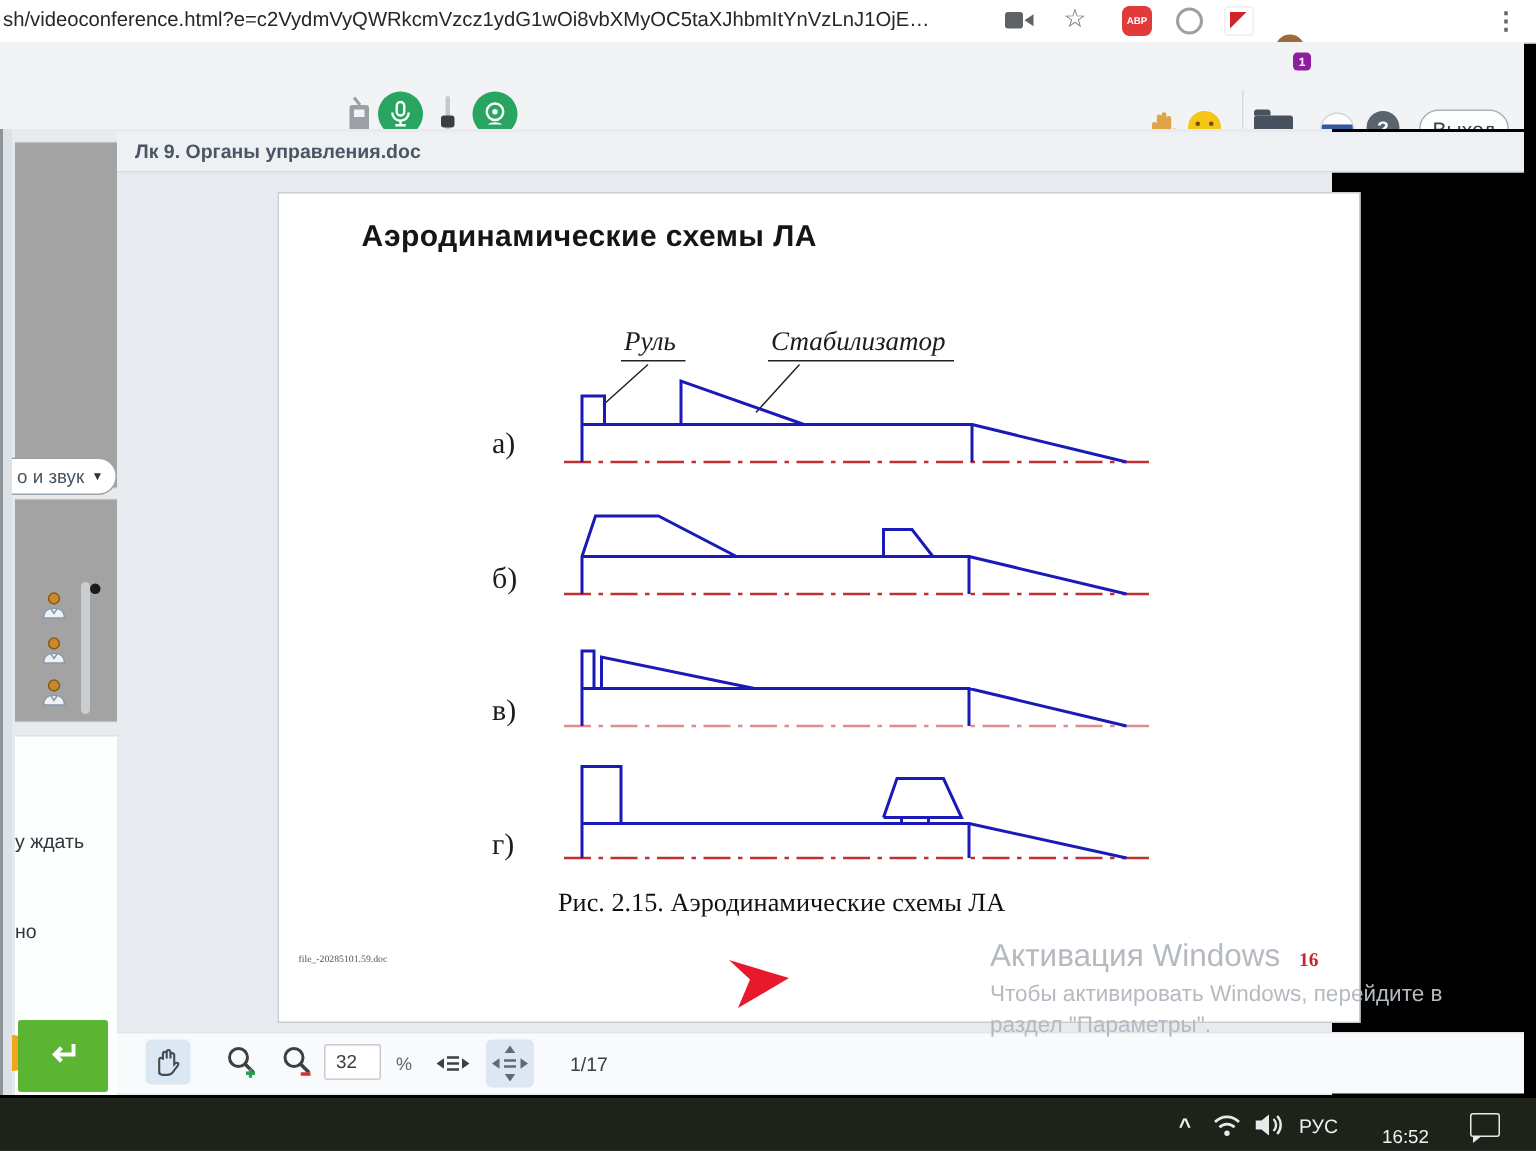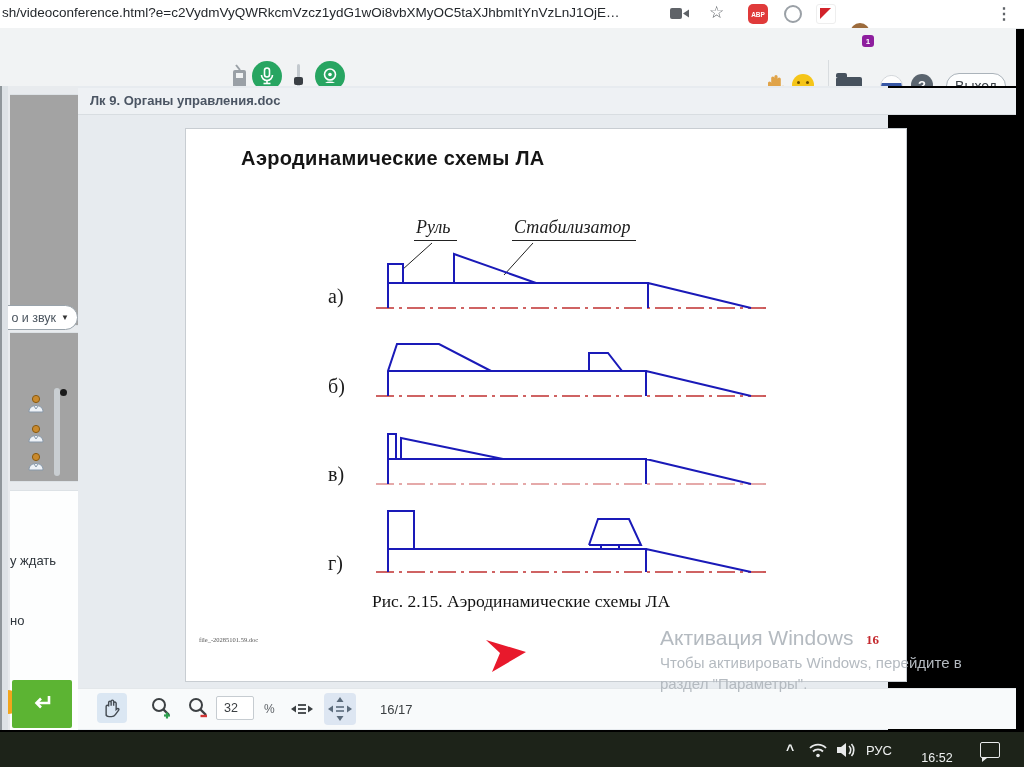--- a/index.html
+++ b/index.html
@@ -346,21 +346,21 @@
         <div class="vt-btn vt-fitp">
           <svg width="24" height="24" viewBox="0 0 24 24">
               <polygon points="12,0 8.5,5 15.5,5" fill="#5b6b7b"></polygon>
               <polygon points="12,24 8.5,19 15.5,19" fill="#5b6b7b"></polygon>
               <polygon points="0,12 5,8.5 5,15.5" fill="#5b6b7b"></polygon>
               <polygon points="24,12 19,8.5 19,15.5" fill="#5b6b7b"></polygon>
               <line x1="8" y1="10" x2="16" y2="10" stroke="#5b6b7b" stroke-width="1.6"></line>
               <line x1="8" y1="14" x2="16" y2="14" stroke="#5b6b7b" stroke-width="1.6"></line>
             </svg>
         </div>
-        <span class="vt-pages">16/17</span>
+        <span class="vt-pages">1/17</span>
       </div>
     </div>
   </div>
 
   <div id="taskbar">
     <div class="tb tb-chev">^</div>
     <div class="tb tb-wifi">
       <svg width="20" height="16" viewBox="0 0 20 16">
           <path d="M2 6 a11 11 0 0 1 16 0" fill="none" stroke="#e8eaea" stroke-width="1.8"></path>
           <path d="M5 9.5 a7 7 0 0 1 10 0" fill="none" stroke="#e8eaea" stroke-width="1.8"></path>

